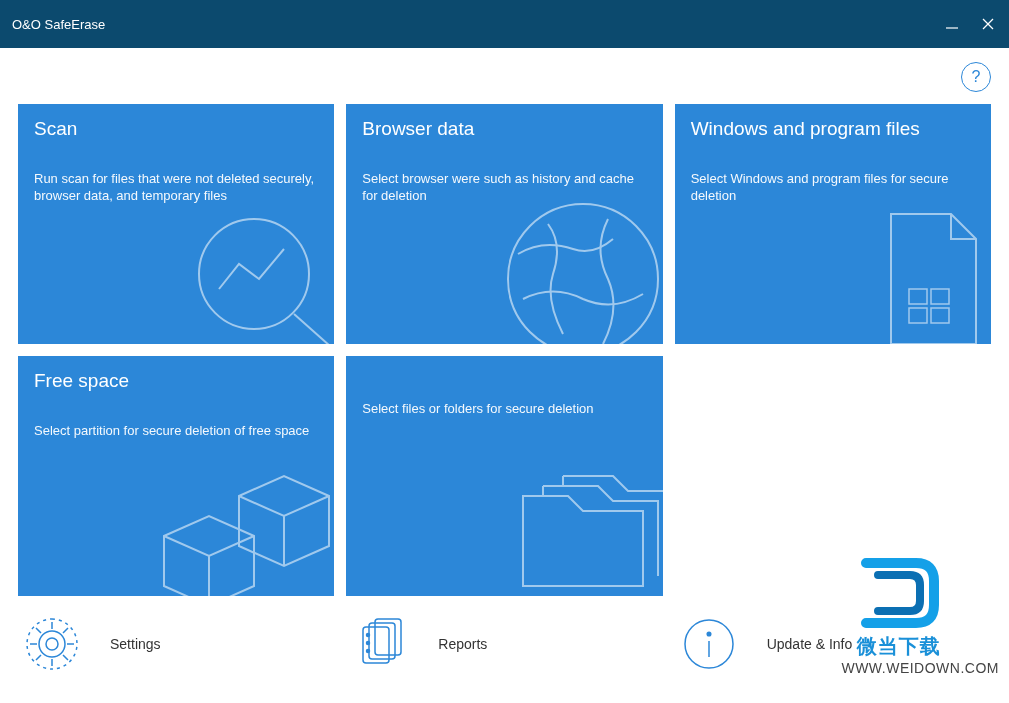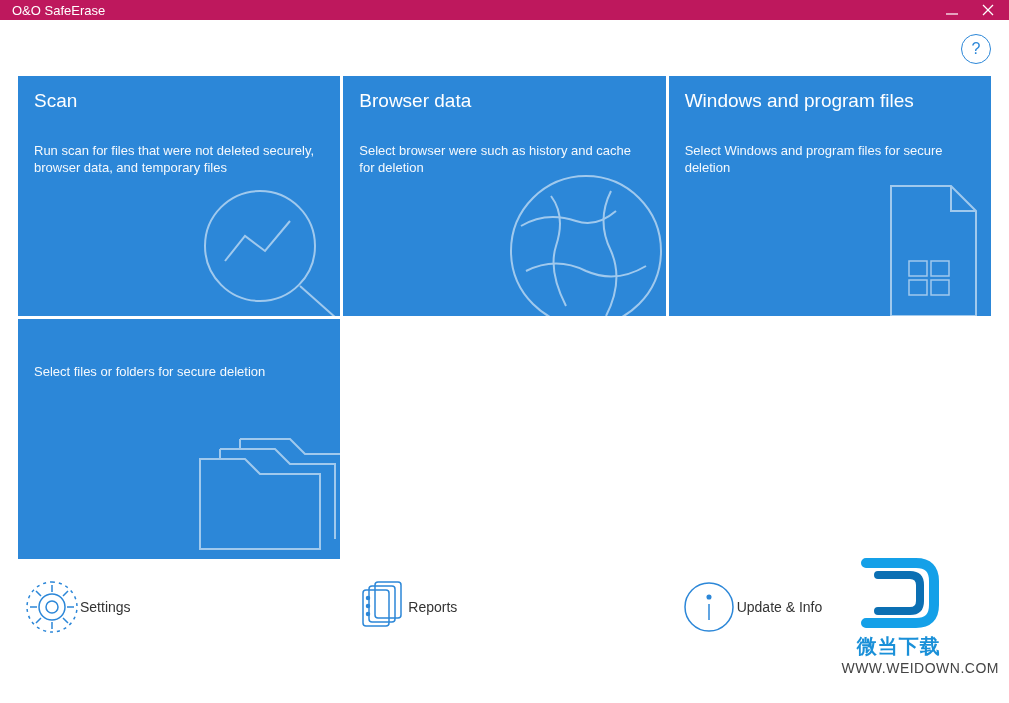--- a/index.html
+++ b/index.html
@@ -5,22 +5,22 @@
   * { margin: 0; padding: 0; box-sizing: border-box; }
   body {
     font-family: "Segoe UI", -apple-system, sans-serif;
     width: 1009px;
     height: 703px;
     background: #ffffff;
     overflow: hidden;
     position: relative;
   }
   .titlebar {
-    height: 20px;
-    background: #be185d;
+    height: 48px;
+    background: #0c4a6e;
     display: flex;
     align-items: center;
     padding: 0 12px;
     color: #ffffff;
   }
   .titlebar .title {
     font-size: 13px;
     font-weight: 300;
     flex: 1;
   }
@@ -52,21 +52,21 @@
     align-items: center;
     justify-content: center;
     color: #2c87d8;
     font-size: 16px;
     cursor: pointer;
   }
   .grid {
     display: grid;
     grid-template-columns: repeat(3, 1fr);
     grid-template-rows: 240px 240px;
-    gap: 3px;
+    gap: 12px;
     padding: 12px 18px 10px 18px;
   }
   .card {
     background: #2c87d8;
     color: #ffffff;
     padding: 14px 16px;
     position: relative;
     overflow: hidden;
     cursor: pointer;
   }
@@ -90,20 +90,21 @@
   }
   .bottom-row {
     display: grid;
     grid-template-columns: repeat(3, 1fr);
     gap: 12px;
     padding: 6px 18px 10px 18px;
   }
   .bottom-item {
     display: flex;
     align-items: center;
+    gap: 30px;
     cursor: pointer;
     padding: 4px 6px;
   }
   .bottom-item .icon-wrap {
     width: 56px;
     height: 56px;
     display: flex;
     align-items: center;
     justify-content: center;
     color: #2c87d8;
@@ -189,20 +190,32 @@
     <svg class="decor" width="140" height="160" viewBox="0 0 140 160">
       <path d="M 30 20 L 90 20 L 115 45 L 115 150 L 30 150 Z" fill="none" stroke="#ffffff" stroke-width="2"></path>
       <path d="M 90 20 L 90 45 L 115 45" fill="none" stroke="#ffffff" stroke-width="2"></path>
       <rect x="48" y="95" width="18" height="15" fill="none" stroke="#ffffff" stroke-width="1.5"></rect>
       <rect x="70" y="95" width="18" height="15" fill="none" stroke="#ffffff" stroke-width="1.5"></rect>
       <rect x="48" y="114" width="18" height="15" fill="none" stroke="#ffffff" stroke-width="1.5"></rect>
       <rect x="70" y="114" width="18" height="15" fill="none" stroke="#ffffff" stroke-width="1.5"></rect>
     </svg>
   </div>
 
+  <div class="card">
+    <h2>Free space</h2>
+    <p>Select partition for secure deletion of free space</p>
+    <svg class="decor" width="210" height="170" viewBox="0 0 210 170">
+      <g fill="none" stroke="#ffffff" stroke-width="2">
+        <path d="M 30 100 L 75 80 L 120 100 L 120 150 L 75 170 L 30 150 Z"></path>
+        <path d="M 30 100 L 75 120 L 120 100 M 75 120 L 75 170"></path>
+        <path d="M 105 60 L 150 40 L 195 60 L 195 110 L 150 130 L 105 110 Z"></path>
+        <path d="M 105 60 L 150 80 L 195 60 M 150 80 L 150 130"></path>
+      </g>
+    </svg>
+  </div>
 
   <div class="card">
     <p>Select files or folders for secure deletion</p>
     <svg class="decor" width="200" height="170" viewBox="0 0 200 170">
       <g fill="none" stroke="#ffffff" stroke-width="2">
         <path d="M 50 60 L 50 150 L 170 150 L 170 75 L 110 75 L 95 60 Z"></path>
         <path d="M 70 50 L 70 60 M 70 50 L 125 50 L 140 65 L 185 65 L 185 140"></path>
         <path d="M 90 40 L 90 50 M 90 40 L 140 40 L 155 55 L 198 55 L 198 130"></path>
       </g>
     </svg>

